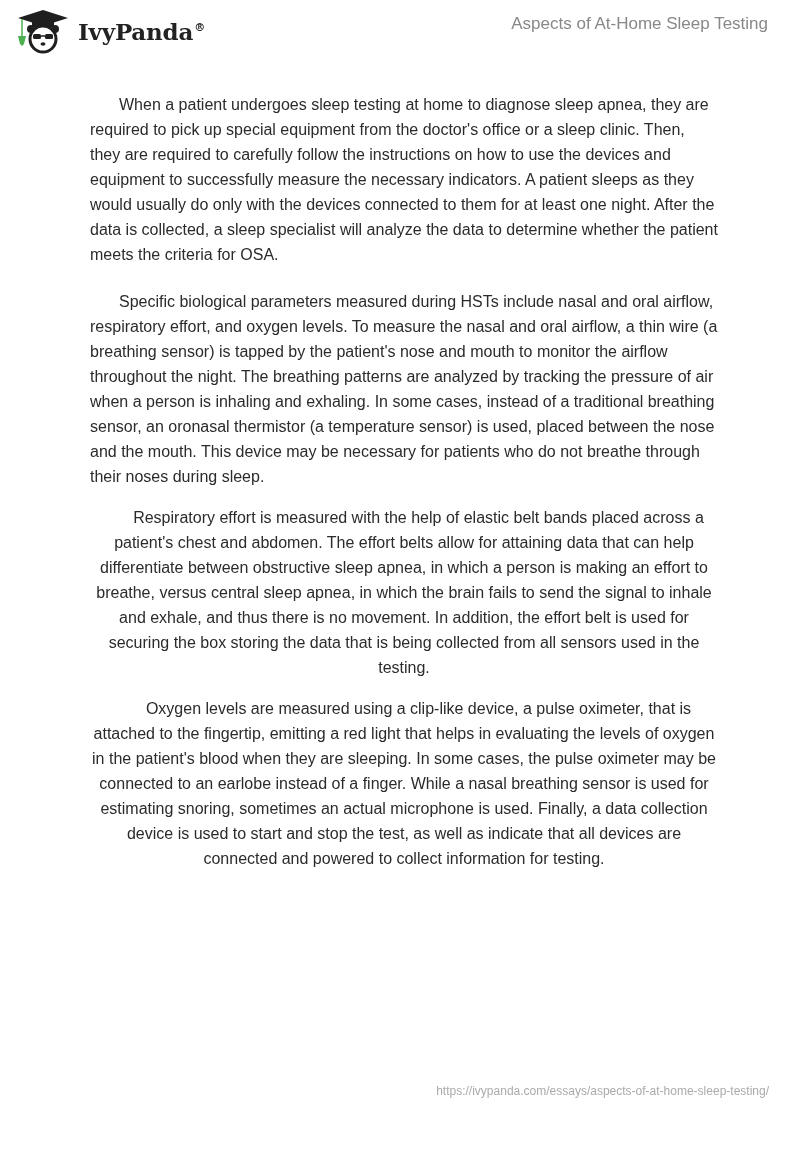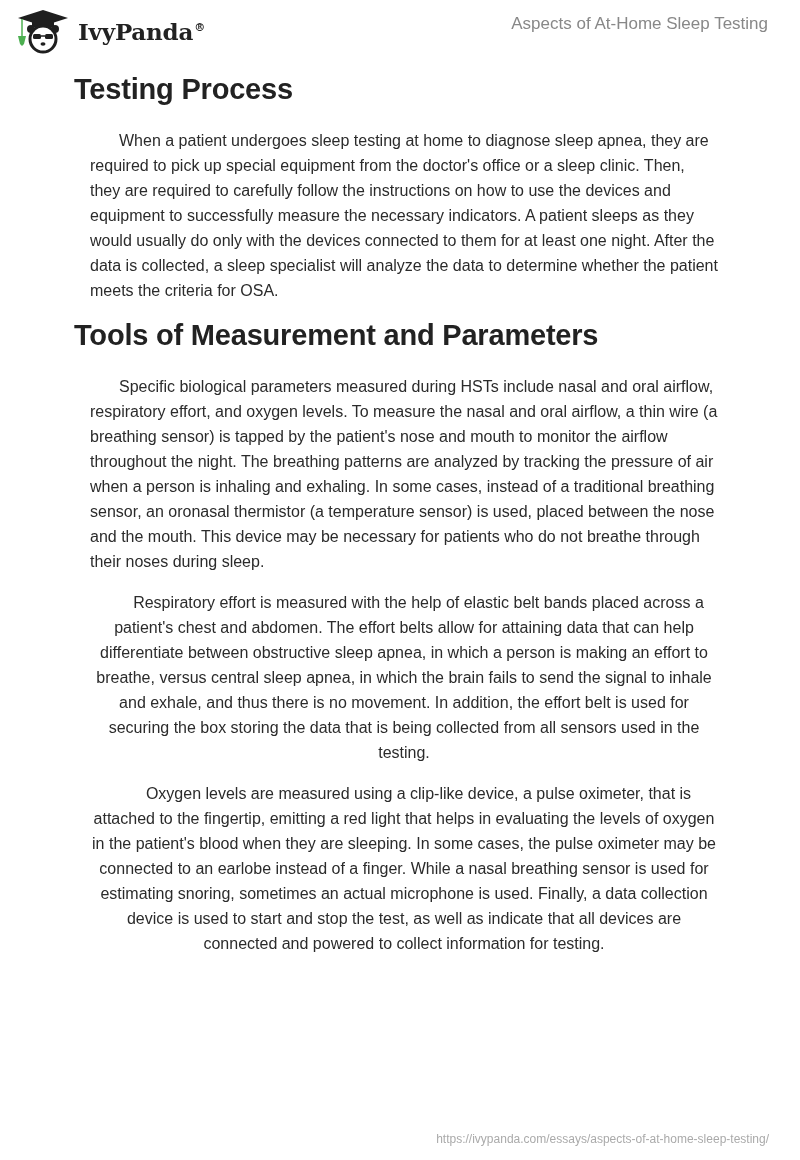--- a/index.html
+++ b/index.html
@@ -25,21 +25,21 @@
     }
     h2.first { margin-top: 3px; }
     h2.second { margin-top: 14px; }
     p {
       font-size: 16px; line-height: 25px; margin: 16px; color: #2b2b2b;
       text-indent: 29px;
     }
     p.after-h { margin-top: 22px; }
     p.gap { margin-top: 15px; text-align: center; }
     .footer-url {
-      position: absolute; right: 31px; top: 1132px; font-size: 12px; color: #aaaaaa;
+      position: absolute; right: 31px; top: 1084px; font-size: 12px; color: #aaaaaa;
     }
   </style>
 </head>
 <body>
 
 <div class="header">
   <div class="logo">
     <svg viewBox="0 0 58 46">
 
       <polygon points="29,2 54,10 29,18 4,10" fill="#1f1f1f"></polygon>
@@ -57,22 +57,20 @@
       <line x1="27" y1="28" x2="31" y2="28" stroke="#1f1f1f" stroke-width="1.5"></line>
 
       <ellipse cx="29" cy="36" rx="2.5" ry="1.8" fill="#1f1f1f"></ellipse>
     </svg>
     <span class="logo-text"><span>IvyPanda</span><sup>®</sup></span>
   </div>
   <div class="doc-title">Aspects of At-Home Sleep Testing</div>
 </div>
 
 <div class="content">
-  <h2 class="first">Testing Process</h2>
   <p class="after-h">When a patient undergoes sleep testing at home to diagnose sleep apnea, they are required to pick up special equipment from the doctor's office or a sleep clinic. Then, they are required to carefully follow the instructions on how to use the devices and equipment to successfully measure the necessary indicators. A patient sleeps as they would usually do only with the devices connected to them for at least one night. After the data is collected, a sleep specialist will analyze the data to determine whether the patient meets the criteria for OSA.</p>
 
-  <h2 class="second">Tools of Measurement and Parameters</h2>
   <p class="after-h">Specific biological parameters measured during HSTs include nasal and oral airflow, respiratory effort, and oxygen levels. To measure the nasal and oral airflow, a thin wire (a breathing sensor) is tapped by the patient's nose and mouth to monitor the airflow throughout the night. The breathing patterns are analyzed by tracking the pressure of air when a person is inhaling and exhaling. In some cases, instead of a traditional breathing sensor, an oronasal thermistor (a temperature sensor) is used, placed between the nose and the mouth. This device may be necessary for patients who do not breathe through their noses during sleep.</p>
   <p class="gap">Respiratory effort is measured with the help of elastic belt bands placed across a patient's chest and abdomen. The effort belts allow for attaining data that can help differentiate between obstructive sleep apnea, in which a person is making an effort to breathe, versus central sleep apnea, in which the brain fails to send the signal to inhale and exhale, and thus there is no movement. In addition, the effort belt is used for securing the box storing the data that is being collected from all sensors used in the testing.</p>
   <p class="gap">Oxygen levels are measured using a clip-like device, a pulse oximeter, that is attached to the fingertip, emitting a red light that helps in evaluating the levels of oxygen in the patient's blood when they are sleeping. In some cases, the pulse oximeter may be connected to an earlobe instead of a finger. While a nasal breathing sensor is used for estimating snoring, sometimes an actual microphone is used. Finally, a data collection device is used to start and stop the test, as well as indicate that all devices are connected and powered to collect information for testing.</p>
 </div>
 
 <div class="footer-url">https://ivypanda.com/essays/aspects-of-at-home-sleep-testing/</div>
 
 </body></html>

